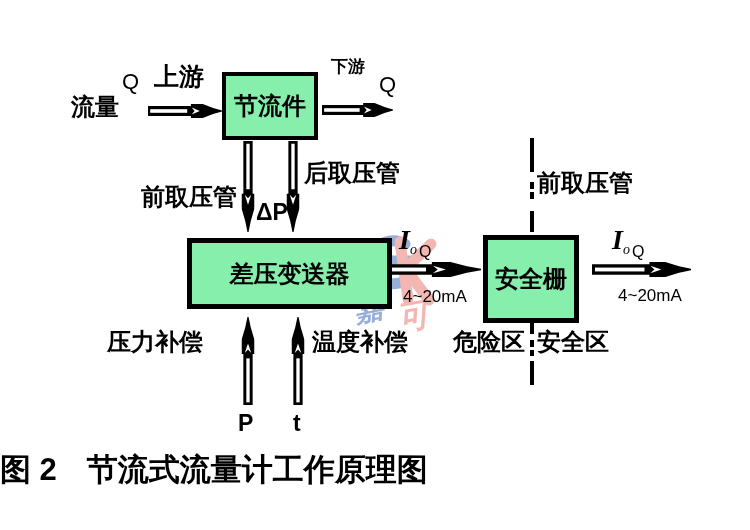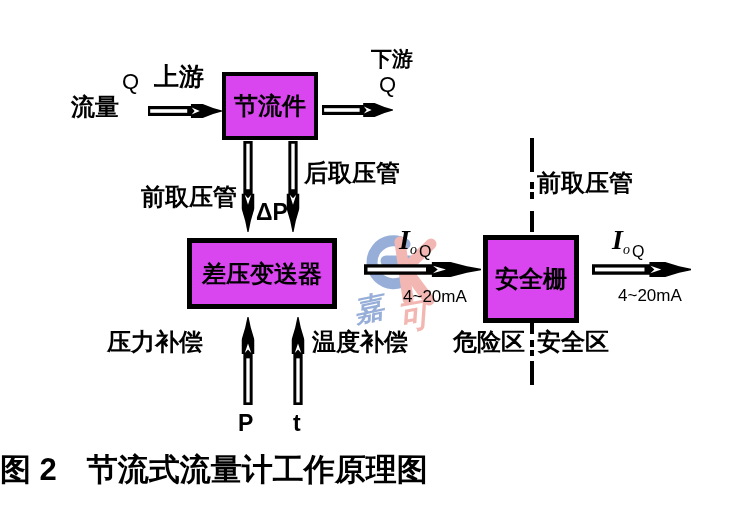--- a/index.html
+++ b/index.html
@@ -5,26 +5,26 @@
   html,body{margin:0;padding:0;background:#ffffff;}
   #stage{
     position:relative;width:750px;height:530px;background:#ffffff;overflow:hidden;
     font-family:"Liberation Sans","DejaVu Sans",sans-serif;color:#000;
   }
   .layer{position:absolute;left:0;top:0;width:750px;height:530px;}
   #wm-layer{z-index:1;}
   #arrow-layer{z-index:2;}
   .lbl{position:absolute;z-index:3;font-weight:700;white-space:nowrap;line-height:1;}
   .box{
-    position:absolute;z-index:3;box-sizing:border-box;background:#d946ef;
+    position:absolute;z-index:3;box-sizing:border-box;background:#86efac;
     border:4px solid #000;display:flex;align-items:center;justify-content:center;
     font-weight:700;font-size:24px;white-space:nowrap;
   }
   #throttle-box{left:222px;top:72px;width:96px;height:68px;border-width:4px;}
-  #transmitter-box{left:187px;top:238px;width:150px;height:71px;border-width:5px;}
+  #transmitter-box{left:187px;top:238px;width:205px;height:71px;border-width:5px;}
   #barrier-box{left:483px;top:235px;width:96px;height:88px;border-width:5px;}
 
   .signal{position:absolute;z-index:3;white-space:nowrap;}
   .sig-i{font-family:"Liberation Serif","DejaVu Serif",serif;font-style:italic;font-weight:700;font-size:28px;}
   .sig-o{font-family:"Liberation Serif","DejaVu Serif",serif;font-style:italic;font-weight:400;font-size:14px;vertical-align:-5px;}
   .sig-q{font-size:16px;font-weight:400;vertical-align:-8px;margin-left:2px;}
   .ma{position:absolute;z-index:3;font-size:17px;font-weight:400;white-space:nowrap;margin-left:17px;}
 
   #caption{
     position:absolute;z-index:3;left:0;top:449px;width:733px;text-align:left;
@@ -99,21 +99,21 @@
     </g>
   </svg>
 
   <div class="box" id="throttle-box">节流件</div>
   <div class="box" id="transmitter-box">差压变送器</div>
   <div class="box" id="barrier-box">安全栅</div>
 
   <div class="lbl" style="left:71px;top:95px;font-size:24px;">流量</div>
   <div class="lbl" style="left:122px;top:71px;font-size:22px;font-weight:400;">Q</div>
   <div class="lbl" style="left:154px;top:64px;font-size:25px;">上游</div>
-  <div class="lbl" style="left:331px;top:48px;font-size:21px;margin-left:40px;">下游</div>
+  <div class="lbl" style="left:331px;top:58px;font-size:17px;">下游</div>
   <div class="lbl" style="left:379px;top:74px;font-size:22px;font-weight:400;">Q</div>
 
   <div class="lbl" style="left:141px;top:161px;font-size:24px;margin-top:24px;">前取压管</div>
   <div class="lbl" style="left:304px;top:161px;font-size:24px;">后取压管</div>
   <div class="lbl" style="left:256px;top:201px;font-size:23px;">ΔP</div>
 
   <div class="lbl" style="left:537px;top:171px;font-size:24px;">前取压管</div>
   <div class="lbl" style="left:453px;top:330px;font-size:24px;">危险区</div>
   <div class="lbl" style="left:537px;top:330px;font-size:24px;">安全区</div>
 

